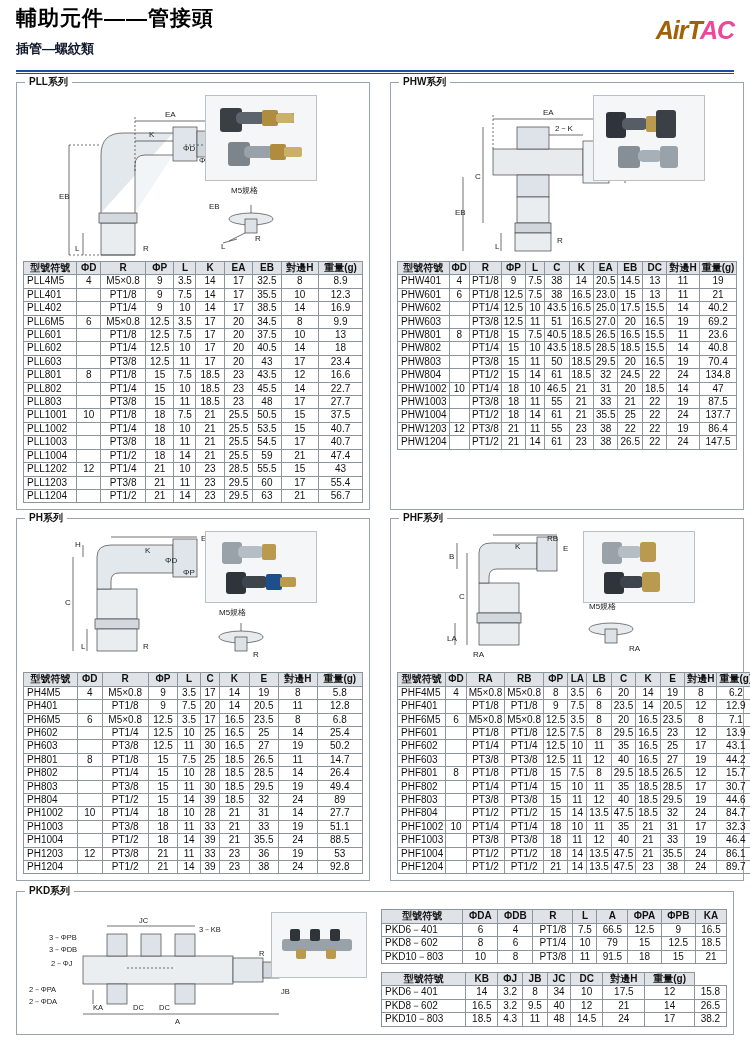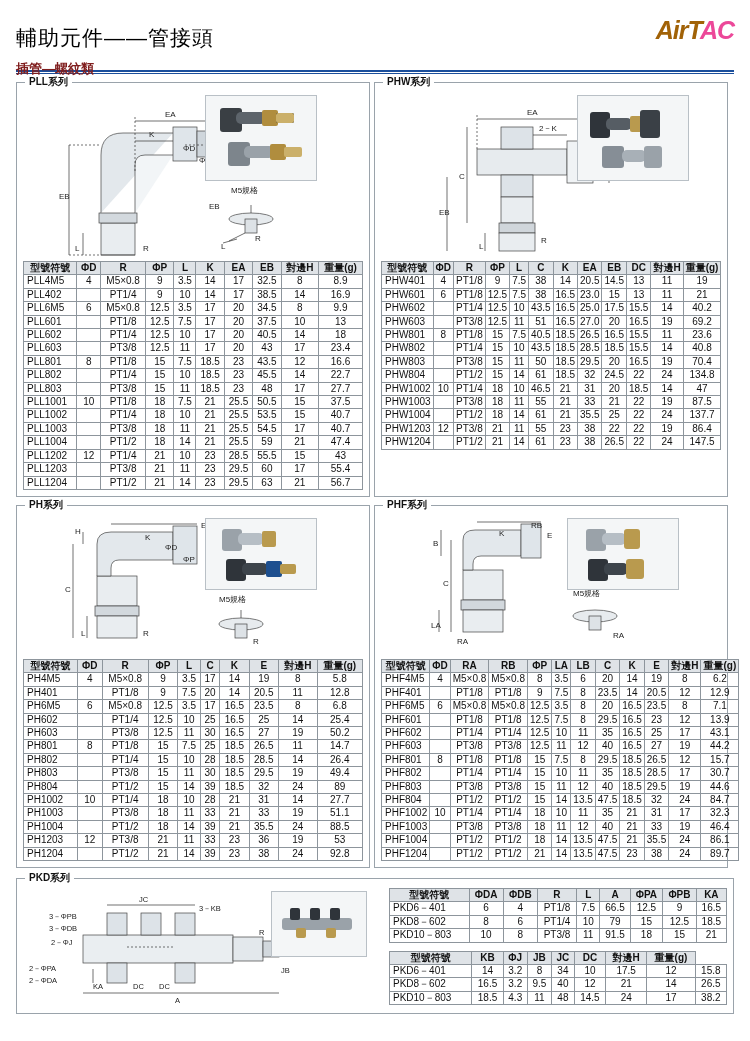--- a/index.html
+++ b/index.html
@@ -10,41 +10,41 @@
     font-family:"Liberation Sans", sans-serif;
     color:#111;
     position:relative;
     overflow:hidden;
   }
   .page { position:relative; width:750px; height:1041px; padding:0 16px; }
 
   
   .header { position:relative; height:66px; }
   .title-main {
-    font-size:21px; font-weight:normal; letter-spacing:1px;
-    padding-top:24px; color:#000;
+    font-size:21px; font-weight:bold; letter-spacing:1px;
+    padding-top:4px; color:#000;
   }
   .title-sub {
-    font-size:13px; font-weight:bold; margin-top:8px; color:#7f1d1d;
+    font-size:13px; font-weight:bold; margin-top:8px; color:#0f172a;
   }
   .brand {
     position:absolute; right:0; top:16px;
     font-size:25px; font-weight:bold; font-style:italic;
     letter-spacing:-1px;
   }
   .brand .b1 { color:#a16207; }
   .brand .b2 { color:#ec4899; }
   .rule {
     height:2px; background:#1b4f9c; margin-top:4px;
   }
   .rule.thin { height:1px; background:#1b4f9c; margin-top:1px; }
 
   
   .grid2 {
-    display:flex; gap:4px; margin-top:8px;
+    display:flex; gap:20px; margin-top:8px;
   }
   .panel {
     border:1px solid #9aa3ab;
     position:relative;
     padding:6px;
     background:#fff;
   }
   .panel.half { width:354px; }
   .panel.full { width:718px; }
   .panel-title {
@@ -81,21 +81,21 @@
     height:12.4px;
     line-height:12.4px;
     white-space:nowrap;
   }
   table.spec th {
     background:#dfe3e7;
     font-weight:bold;
   }
   table.spec td.lft { text-align:left; padding-left:3px; }
 
-  .pkd-row { display:flex; gap:18px; }
+  .pkd-row { display:flex; gap:10px; margin-top:8px; }
   .pkd-left { width:354px; }
   .pkd-right { width:354px; }
 
   
   svg { display:block; }
 </style>
 </head>
 <body>
 
 <div class="page">
@@ -198,20 +198,32 @@
               <td class="lft">PLL4M5</td>
               <td>4</td>
               <td>M5×0.8</td>
               <td>9</td>
               <td>3.5</td>
               <td>14</td>
               <td>17</td>
               <td>32.5</td>
               <td>8</td>
               <td>8.9</td>
+            </tr>
+            <tr>
+              <td class="lft">PLL401</td>
+              <td></td>
+              <td>PT1/8</td>
+              <td>9</td>
+              <td>7.5</td>
+              <td>14</td>
+              <td>17</td>
+              <td>35.5</td>
+              <td>10</td>
+              <td>12.3</td>
             </tr>
             <tr>
               <td class="lft">PLL402</td>
               <td></td>
               <td>PT1/4</td>
               <td>9</td>
               <td>10</td>
               <td>14</td>
               <td>17</td>
               <td>38.5</td>

